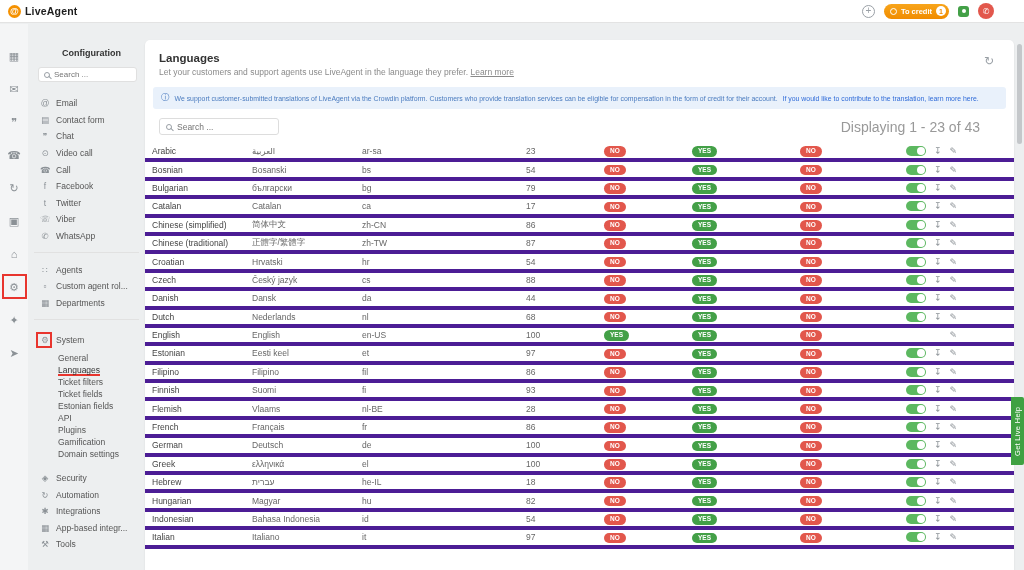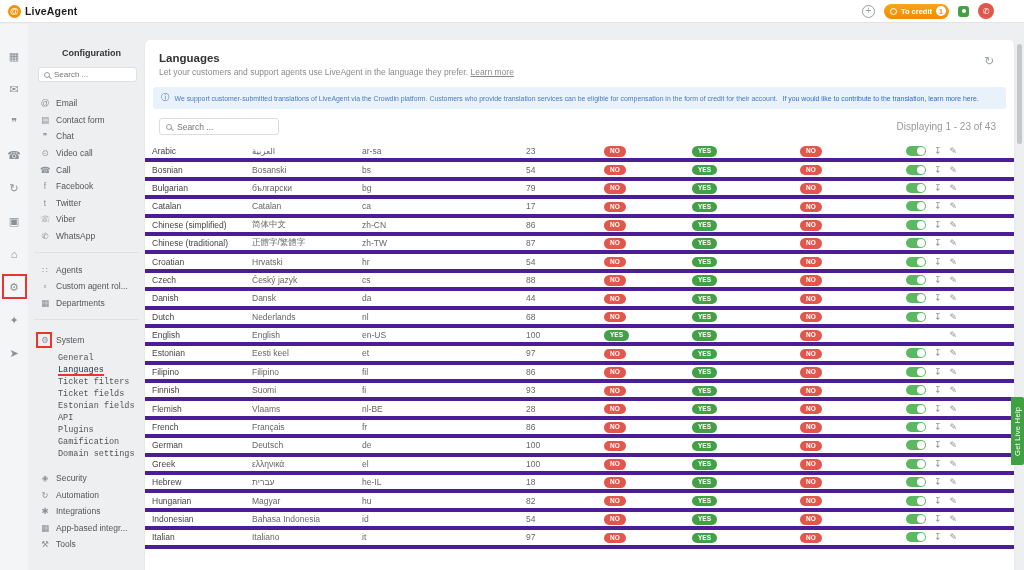--- a/index.html
+++ b/index.html
@@ -31,38 +31,38 @@
   .sb-search{margin:0 8px 13px 10px;height:15px;background:#fff;border:1px solid #e0e0e0;border-radius:3px;display:flex;align-items:center;gap:4px;padding:0 5px;}
   .sb-search input{border:none;outline:none;width:70px;font-size:8px;color:#666;background:transparent;font-family:inherit;}
   .mag{width:6px;height:6px;border:1.1px solid #9aa0a6;border-radius:50%;position:relative;flex:none;}
   .mag::after{content:"";position:absolute;width:4px;height:1.1px;background:#9aa0a6;transform:rotate(45deg);right:-3.2px;bottom:-1.5px;}
   .sb-item{display:flex;align-items:center;gap:6px;padding:3.3px 0 3.3px 12px;line-height:10px;cursor:pointer;white-space:nowrap;}
   .sb-ico{width:10px;text-align:center;color:#8b9196;font-size:8.5px;flex:none;}
   .sb-label{overflow:hidden;}
   hr.sb-div{border:none;border-top:1px solid #e1e1e1;margin:8px 6px;}
   .sb-item.system{margin-top:12px;}
   .sb-sub{padding-left:30px;margin-top:3px;}
-  .sb-sub .sub{line-height:12px;height:12px;font-size:8.5px;color:#555;cursor:pointer;white-space:nowrap;font-family:Liberation Mono, monospace;}
+  .sb-sub .sub{line-height:12px;height:12px;font-size:8.5px;color:#555;cursor:pointer;white-space:nowrap;}
   .sb-sub .active{color:#333;width:max-content;border-bottom:2px solid #e8352e;}
   .sb-group.bottom{margin-top:10px;}
 
   
   .card{position:absolute;left:145px;top:40px;width:869px;height:545px;background:#fff;border-radius:5px;box-shadow:0 1px 2px rgba(0,0,0,.1);overflow:hidden;}
   .card-head{display:flex;justify-content:space-between;align-items:flex-start;padding:12px 14px 6px;}
   .card-title{font-size:11.5px;font-weight:bold;color:#333;}
   .card-sub{font-size:8.5px;color:#8a8a8a;margin-top:3px;}
   .card-sub a{color:#8a8a8a;text-decoration:underline;}
   .refresh{color:#9aa0a6;font-size:12px;margin:2px 6px 0 0;cursor:pointer;}
   .banner{margin:4px 8px 0;background:#e9f1fb;border-radius:3px;padding:5px 8px;font-size:6.9px;color:#4a7bbf;white-space:nowrap;overflow:hidden;display:flex;align-items:center;gap:5px;}
   .banner .banner-link{color:#2f6bd8;text-decoration:none;flex:none;}
   .info-ico{font-size:8.5px;flex:none;}
   .toolbar{display:flex;justify-content:space-between;align-items:center;padding:9px 14px 9px;}
   .tb-search{width:120px;height:17px;border:1px solid #ddd;border-radius:3px;display:flex;align-items:center;gap:5px;padding:0 6px;}
   .tb-search input{border:none;outline:none;flex:1;font-size:8.5px;color:#666;font-family:inherit;background:transparent;width:80px;}
-  .displaying{font-size:10px;color:#999;margin-right:4px;}
+  .displaying{font-size:14px;color:#999;margin-right:20px;}
   .thead,.tr{display:grid;grid-template-columns:100px 110px 108px 100px 120px 110px 100px 1fr;align-items:center;padding:0 7px;}
   .thead{height:17px;border-bottom:1px solid #ececec;color:#9aa0a6;font-size:8px;}
   .th{display:flex;align-items:center;gap:3px;overflow:hidden;white-space:nowrap;cursor:pointer;}
   .th.plain{cursor:default;}
   .sort{font-style:normal;font-size:7px;color:#b0b4b8;}
   .tr{height:18.4px;border-bottom:4px solid #4c1d95;font-size:8.5px;color:#666;}
   .td{overflow:hidden;white-space:nowrap;}
   .c-en{color:#444;}
   .c-tr{padding-left:56px;}
   .c-def{padding-left:34px;}

